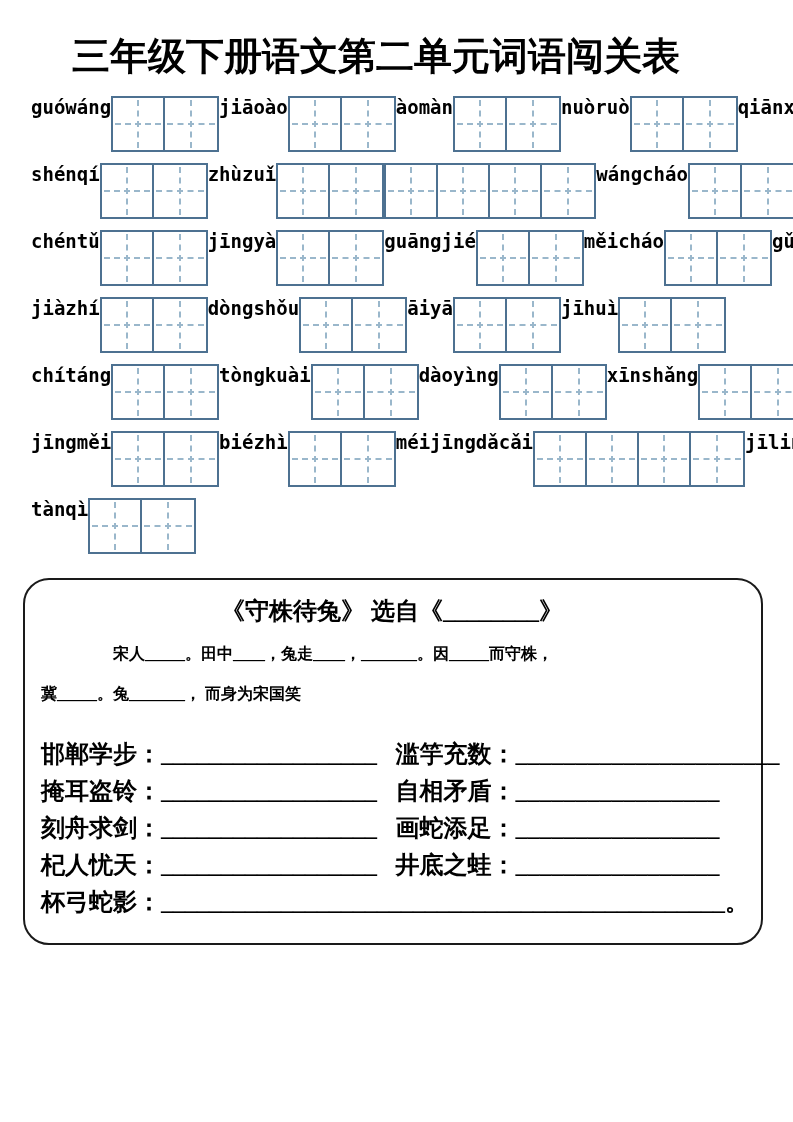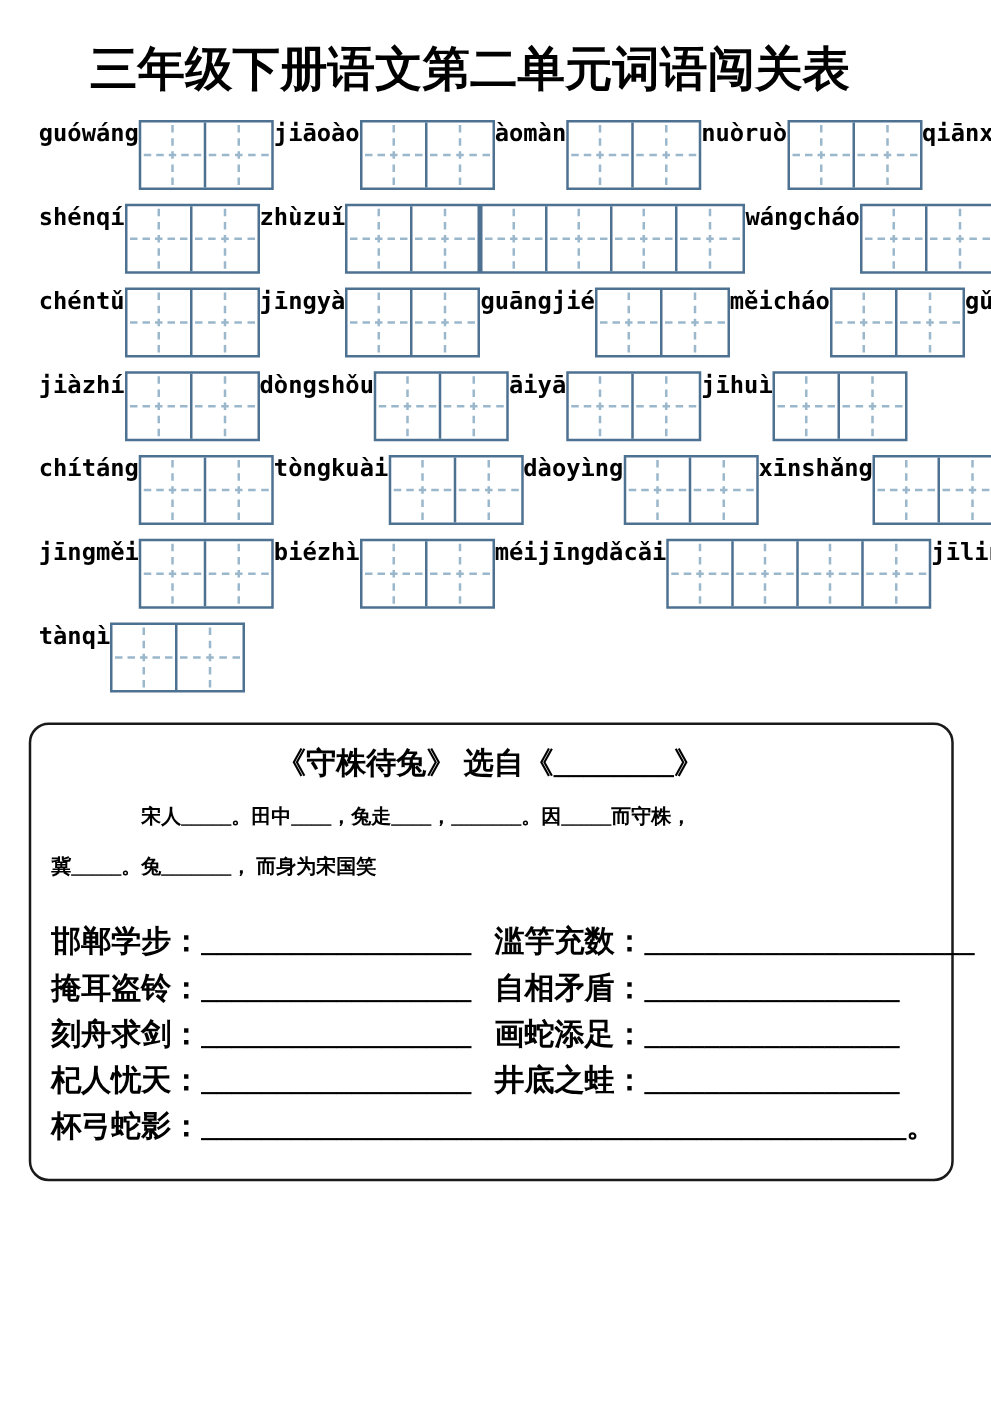--- a/index.html
+++ b/index.html
@@ -28,21 +28,21 @@
   .cell::before {
     content:""; position:absolute; left:2px; right:2px; top:50%; margin-top:-1px;
     border-top:2px dashed var(--grid-dash,#9ab7cb);
   }
   .cell::after {
     content:""; position:absolute; top:2px; bottom:2px; left:50%; margin-left:-1px;
     border-left:2px dashed var(--grid-dash,#9ab7cb);
   }
   .story-box {
     width:740px; margin:24px 0 0 23px;
-    border:2px solid var(--box-border,#1a1a1a); border-radius:16px;
+    border:2px solid var(--box-border,#1a1a1a); border-radius:26px;
     padding:14px 18px 22px 16px; font-weight:bold;
   }
   .story-title { text-align:center; font-size:24px; line-height:34px; margin-bottom:6px; }
   .story-line { font-size:16px; line-height:40px; white-space:nowrap; }
   .story-line.indent { padding-left:72px; }
   .idioms { margin-top:22px; }
   .idiom-row { display:flex; font-size:24px; line-height:37px; white-space:nowrap;align-items:center; }
   .idiom-item { flex:0 0 50.5%; overflow:visible; }
   .idiom-item + .idiom-item { flex:1 1 auto; }
   .idiom-row.last { display:block; }

